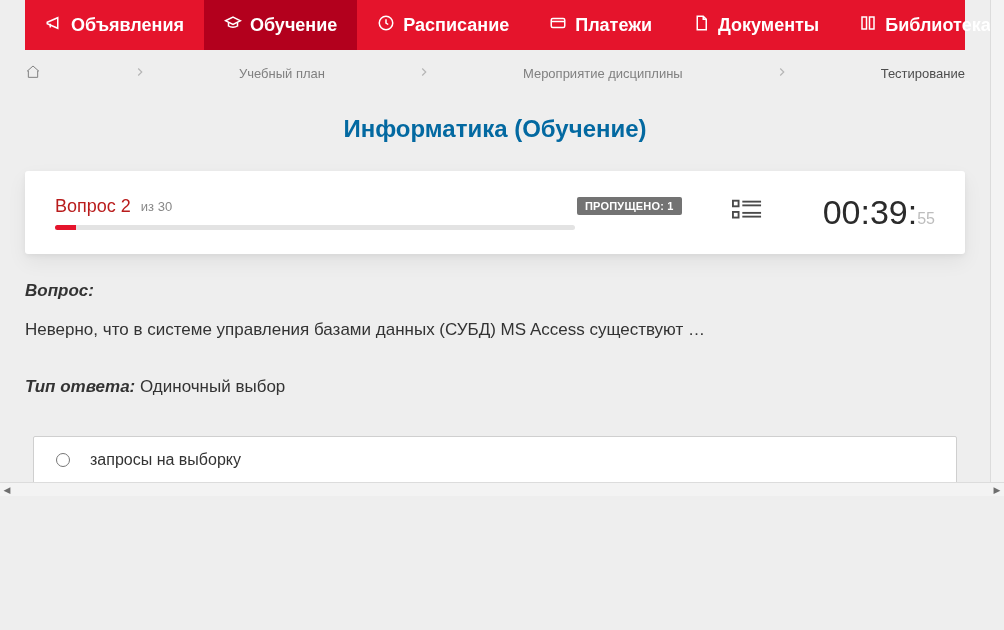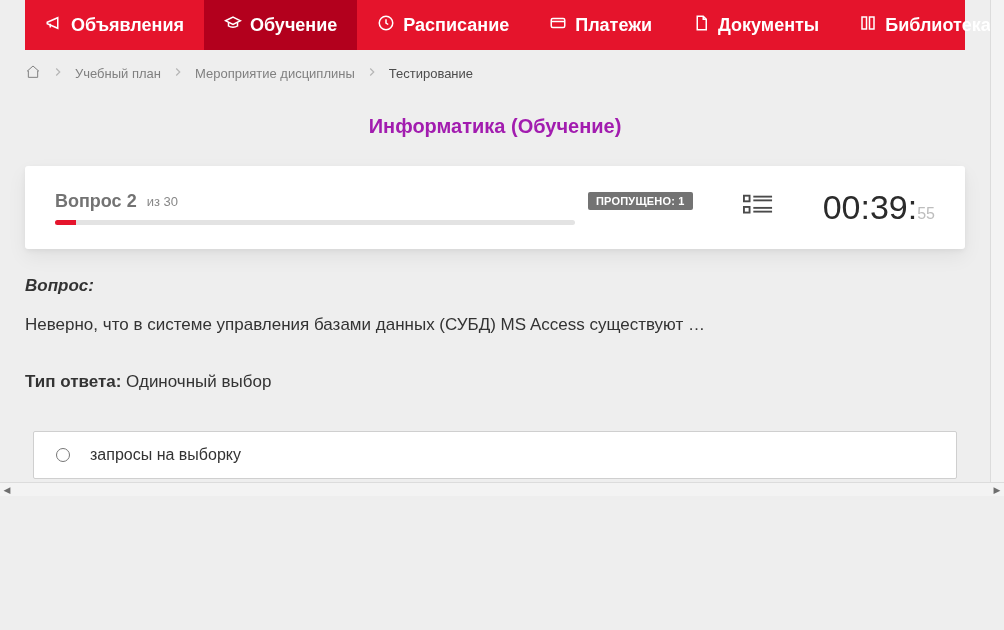--- a/index.html
+++ b/index.html
@@ -43,32 +43,33 @@
   .nav-item svg { width: 18px; height: 18px; flex: 0 0 auto; }
 
   
   .breadcrumb {
     display: flex;
     align-items: center;
     gap: 10px;
     padding: 14px 0;
     font-size: 13px;
     color: #808080;
+    justify-content: space-between;
   }
   .breadcrumb .bc-link { color: #808080; cursor: pointer; }
   .breadcrumb .bc-current { color: #4d4d4d; }
   .breadcrumb svg { width: 14px; height: 14px; }
   .bc-chevron { color: #b5b5b5; }
   .bc-home svg { width: 16px; height: 16px; color: #808080; }
 
   
   .page-title {
     text-align: center;
-    color: #a21caf;
-    font-size: 20px;
+    color: #0369a1;
+    font-size: 24px;
     font-weight: 700;
     padding: 18px 0 28px 0;
   }
 
   
   .status-card {
     background: #fff;
     box-shadow: 0 2px 5px rgba(0,0,0,.05), 0 8px 20px rgba(0,0,0,.06);
     border-radius: 3px;
     display: flex;
@@ -82,22 +83,22 @@
     flex-direction: column;
     gap: 8px;
   }
   .q-row {
     display: flex;
     align-items: center;
     gap: 10px;
   }
   .q-label {
     font-size: 18px;
-    color: #737373;
-    font-weight: 700;
+    color: #b91c1c;
+    font-weight: 400;
   }
   .q-of {
     font-size: 13px;
     color: #888;
   }
   .q-row .spacer { flex: 1 1 auto; }
   .skipped-badge {
     background: #737373;
     color: #fff;
     font-size: 11px;
@@ -124,40 +125,41 @@
   .list-icon { flex: 0 0 auto; color: #4a4a4a; padding: 0 20px; cursor: pointer; }
   .list-icon svg { width: 30px; height: 26px; }
 
   .timer {
     font-size: 34px;
     color: #2b2b2b;
     font-weight: 400;
     display: flex;
     align-items: baseline;
     font-variant-numeric: tabular-nums;
+    margin-left: 11px;
   }
   .timer .sec {
     color: #bdbdbd;
     font-size: 16px;
   }
 
   
   .question-area {
     padding: 24px 0 30px 0;
     color: #333;
     font-size: 17px;
     line-height: 1.5;
   }
   .q-heading-label {
     font-style: italic;
     font-weight: 700;
   }
   .q-text { margin-top: 13px; }
   .answer-type-row { margin-top: 32px; }
-  .at-label { font-weight: 700; }
+  .at-label { font-style: italic; font-weight: 700; }
 
   
   .options {
     display: flex;
     flex-direction: column;
     gap: 12px;
     padding: 6px 8px 0 8px;
   }
   .option {
     border: 1px solid #cfcfcf;

